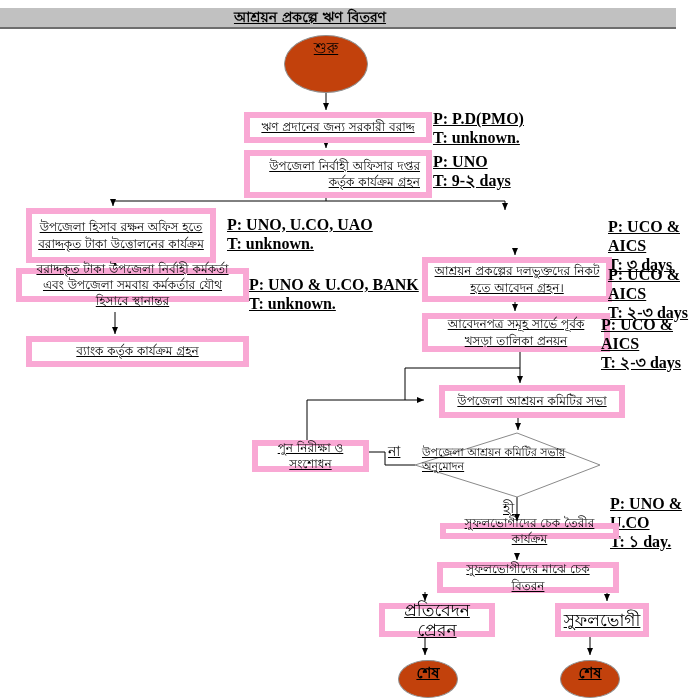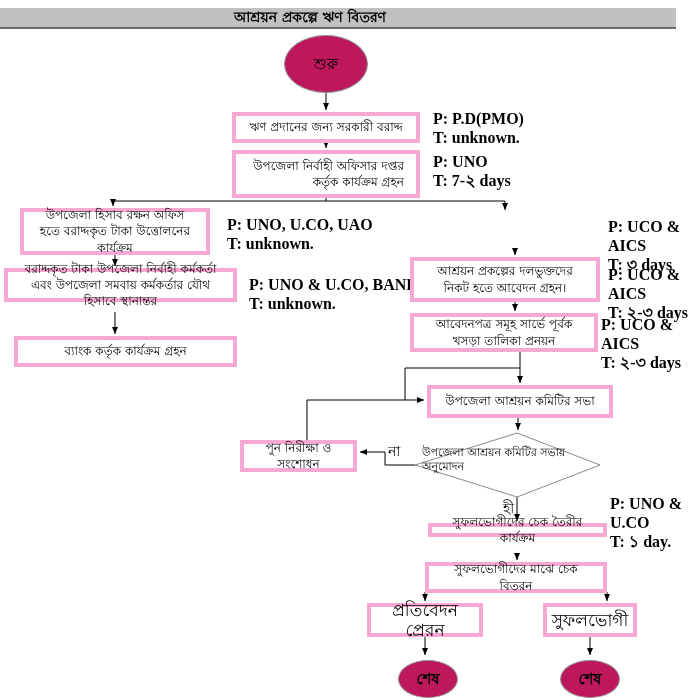--- a/index.html
+++ b/index.html
@@ -7,42 +7,42 @@
     position:relative;width:700px;height:700px;background:#ffffff;overflow:hidden;
     font-family:"DejaVu Sans","Liberation Sans",sans-serif;color:#000;
   }
   .titlebar{
     position:absolute;left:0;top:8px;width:676px;height:21px;
     background:#c1c1c1;border-bottom:2px solid #6e6e6e;
     display:flex;align-items:center;justify-content:center;
     font-size:14px;font-weight:bold;padding-right:56px;box-sizing:border-box;
   }
   .box{
-    position:absolute;background:#fff;border:4px solid #f9a8d4;box-sizing:border-box;
+    position:absolute;background:#fff;border:6px solid #f9a8d4;box-sizing:border-box;
     display:flex;align-items:center;justify-content:center;text-align:center;
-    font-size:12px;line-height:1.35;padding:2px 12px;
+    font-size:12px;line-height:1.35;padding:2px 6px;margin-left:12px;
   }
   .box.big{font-size:17px;line-height:1.2;}
   .oval{
-    position:absolute;background:#be185d;border:1px solid #909090;border-radius:50%;
-    display:flex;align-items:center;justify-content:center;text-align:center;
+    position:absolute;background:#c2410c;border:1px solid #909090;border-radius:50%;
+    display:flex;align-items:flex-start;justify-content:center;text-align:center;
     font-size:15px;box-sizing:border-box;
   }
   .oval.end{font-weight:bold;}
   .ann{
     position:absolute;font-family:"Liberation Serif","DejaVu Serif",serif;
     font-weight:bold;font-size:16px;line-height:1.18;white-space:pre-line;
   }
   .edge-label{position:absolute;font-size:14px;}
   .diamond-label{
     position:absolute;left:422px;top:446px;width:172px;text-align:left;
     font-size:11px;line-height:1.3;white-space:pre-line;
   }
   svg.wires{position:absolute;left:0;top:0;z-index:0;}
-  .box,.oval,.ann,.edge-label,.diamond-label,.titlebar{z-index:1;}
+  .box,.oval,.ann,.edge-label,.diamond-label,.titlebar{z-index:1;text-decoration:underline;}
 </style>
 </head>
 <body>
 
 <div id="canvas">
 
   <svg class="wires" width="700" height="700">
     <defs>
       <marker id="arr" viewBox="0 0 7 6" markerWidth="7" markerHeight="6" refX="7" refY="3" orient="auto" markerUnits="userSpaceOnUse">
         <path d="M0,0 L7,3 L0,6 z" fill="#000"></path>
@@ -84,23 +84,23 @@
   <div class="box" style="left:232px;top:112px;width:188px;height:31px;">
     <span>ঋণ প্রদানের জন্য সরকারী বরাদ্দ</span>
   </div>
   <div class="ann" style="left:433px;top:110px;">P: P.D(PMO)
 T: unknown.</div>
 
   <div class="box" style="left:232px;top:150px;width:188px;height:48px;text-align:right;">
     <span>উপজেলা নির্বাহী অফিসার দপ্তর কর্তৃক কার্যক্রম গ্রহন</span>
   </div>
   <div class="ann" style="left:433px;top:153px;">P: UNO
-T: 7-২ days</div>
+T: 9-২ days</div>
 
-  <div class="box" style="left:20px;top:208px;width:190px;height:47px;">
+  <div class="box" style="left:14px;top:208px;width:190px;height:55px;">
     <span>উপজেলা হিসাব রক্ষন অফিস হতে বরাদ্দকৃত টাকা উত্তোলনের কার্যক্রম</span>
   </div>
   <div class="ann" style="left:227px;top:216px;">P: UNO, U.CO, UAO
 T: unknown.</div>
 
   <div class="box" style="left:4px;top:268px;width:233px;height:34px;">
     <span>বরাদ্দকৃত টাকা উপজেলা নির্বাহী কর্মকর্তা এবং উপজেলা সমবায় কর্মকর্তার যৌথ হিসাবে স্থানান্তর</span>
   </div>
   <div class="ann" style="left:249px;top:276px;">P: UNO &amp; U.CO, BANK
 T: unknown.</div>

